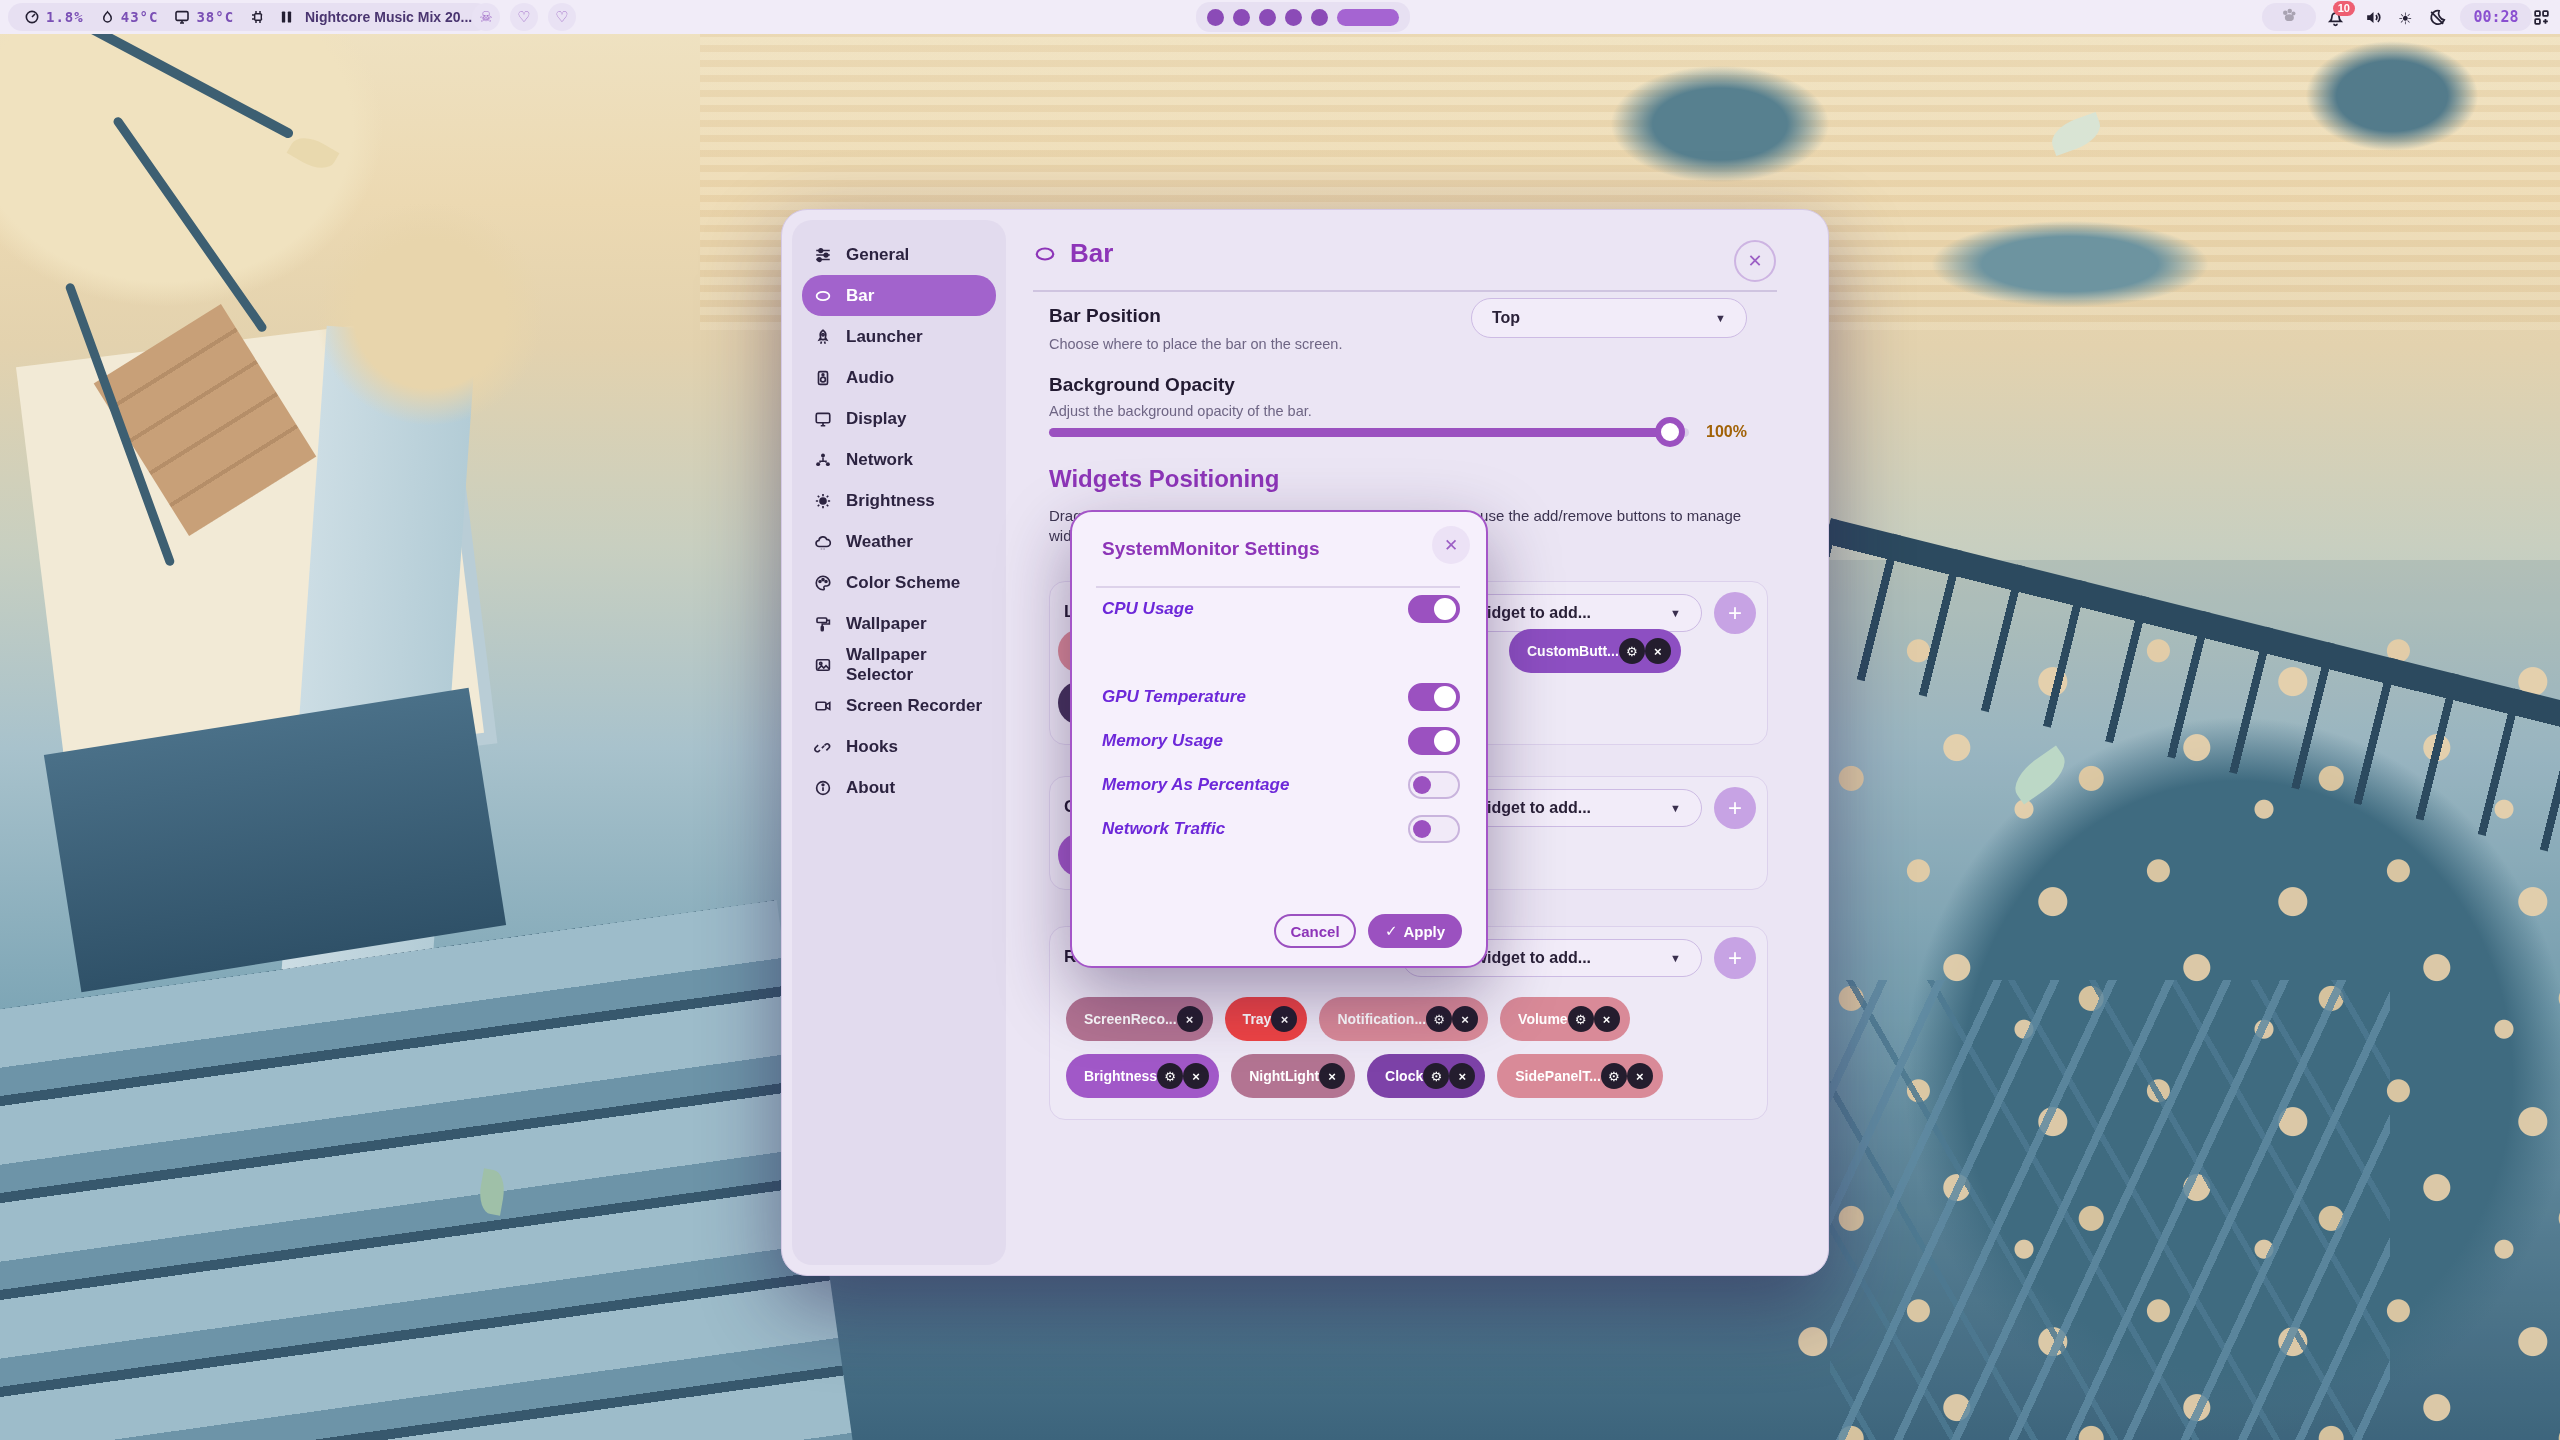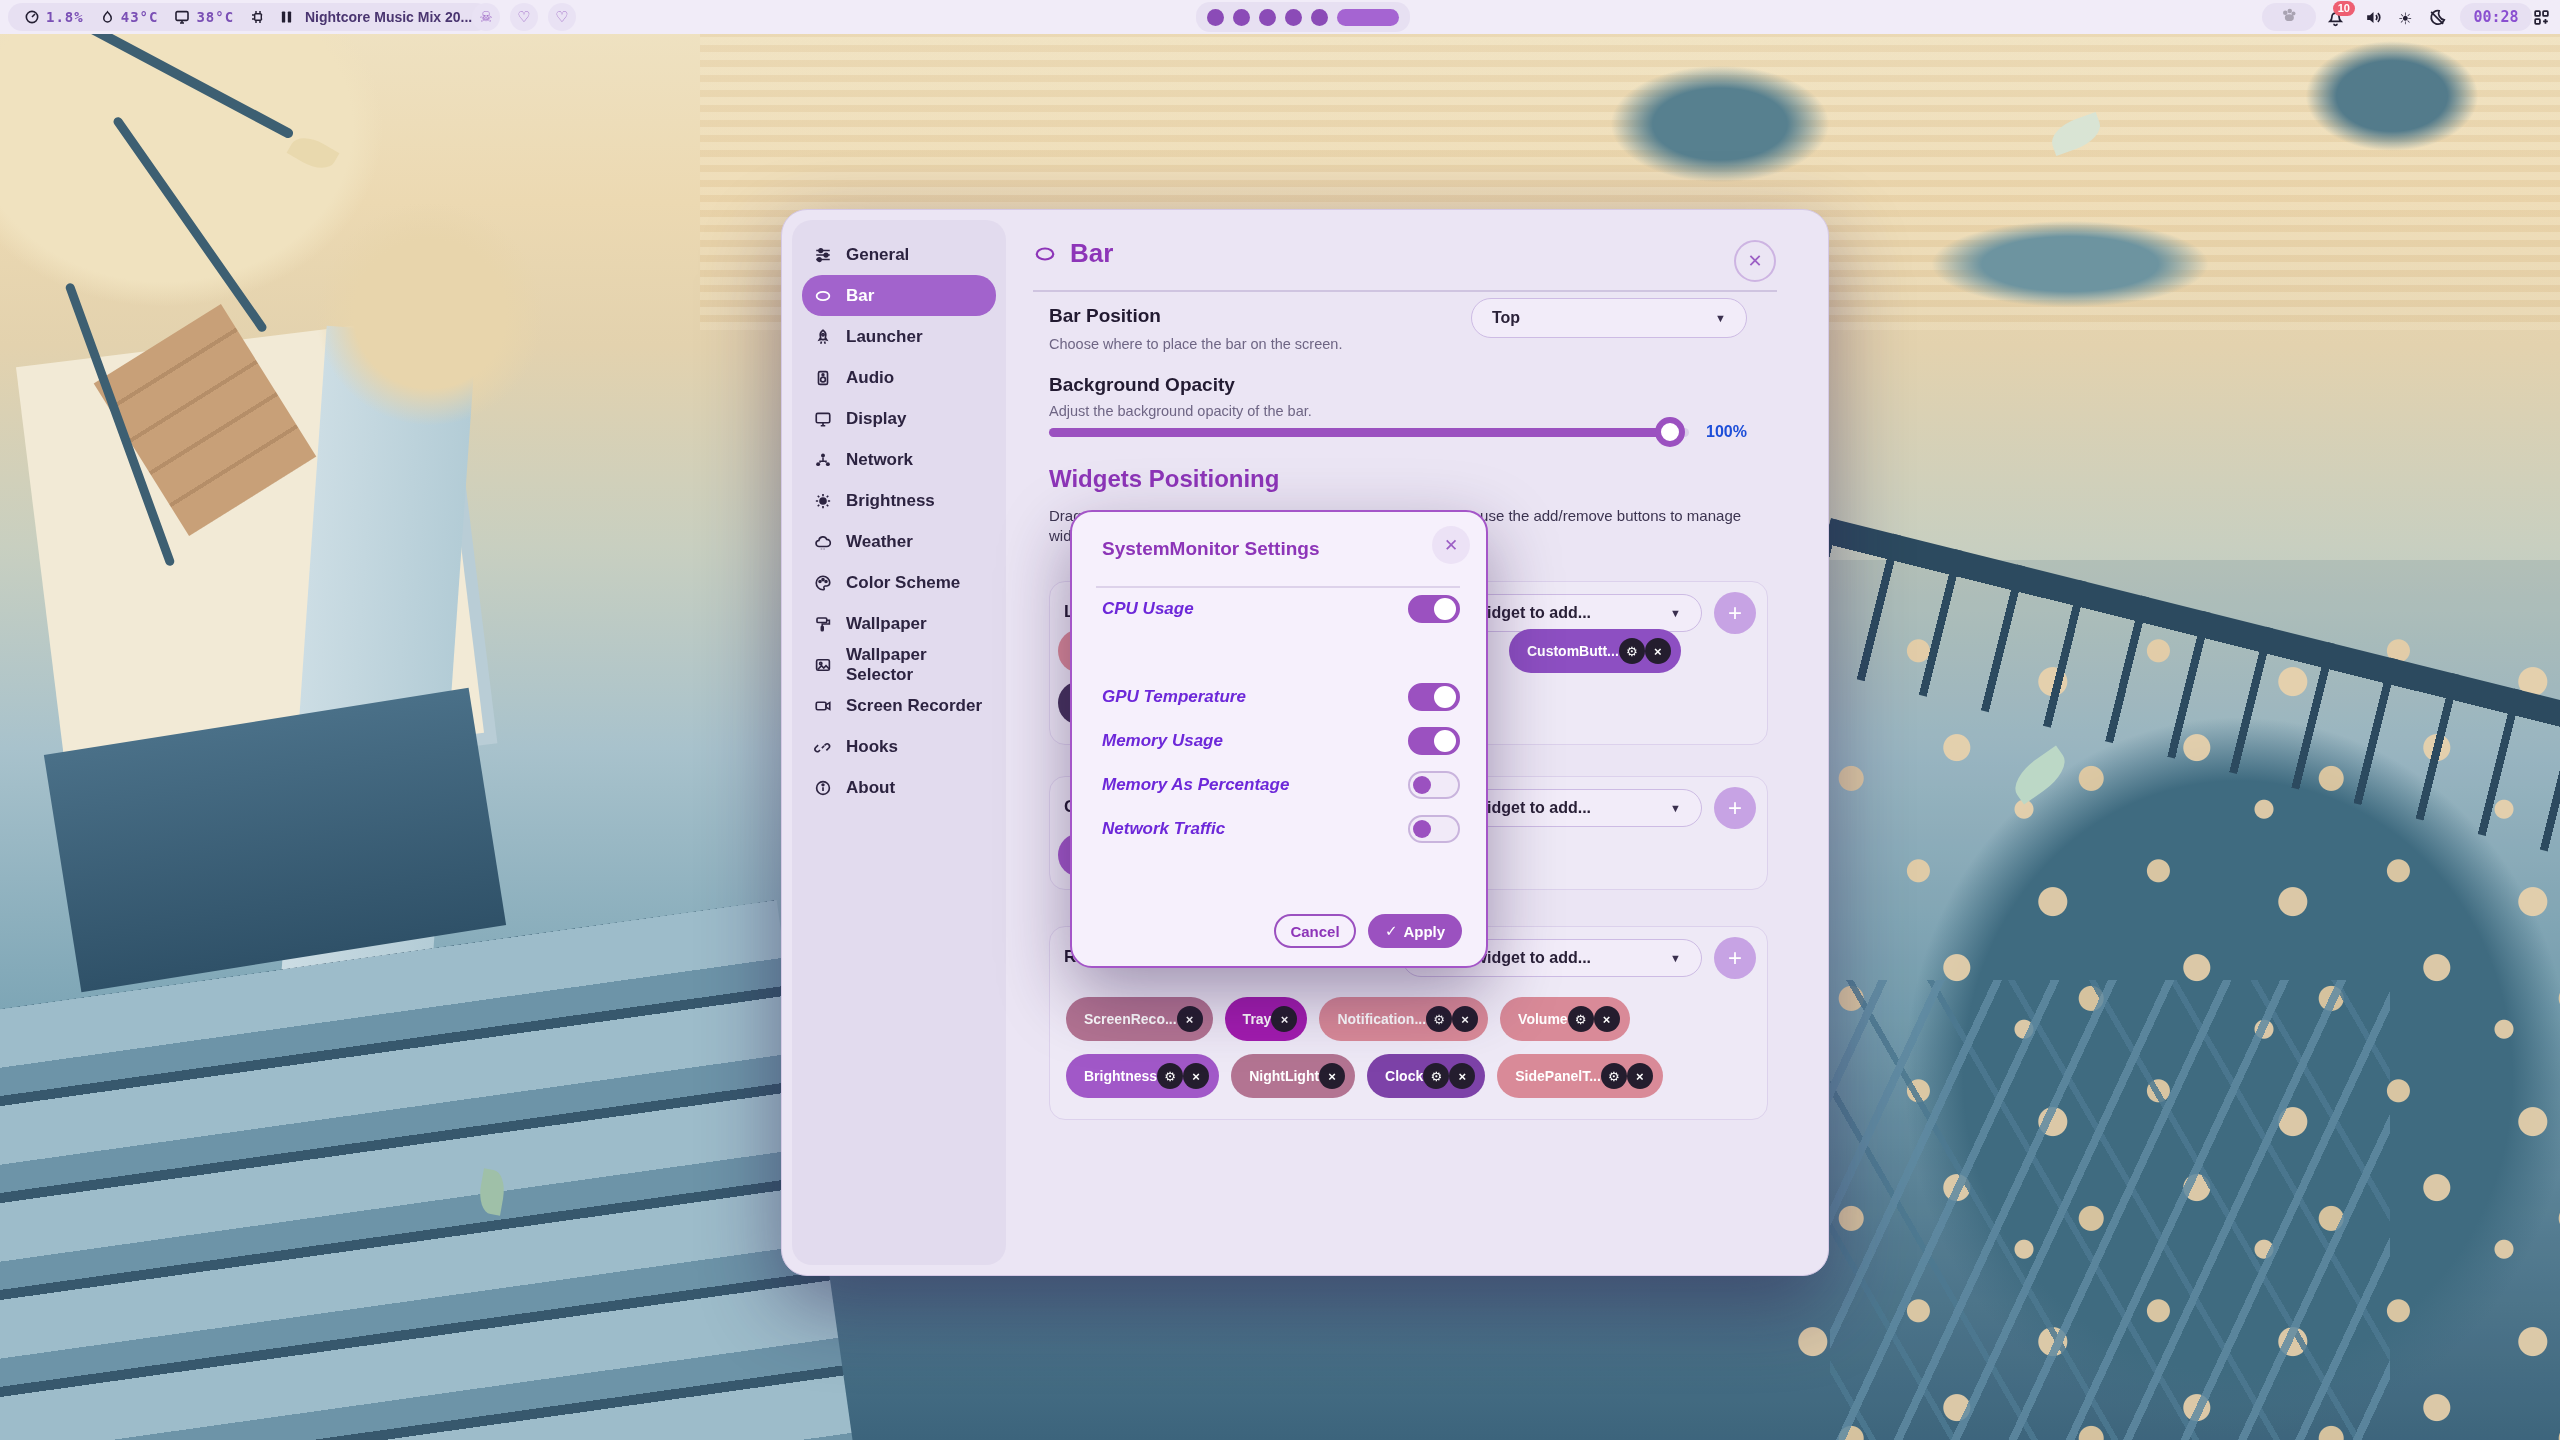--- a/index.html
+++ b/index.html
@@ -400,21 +400,21 @@
     <span>Top</span>
     <span class="chev">▼</span>
   </div>
 
   <div class="abs h-label" style="left:267px;top:164px;">Background Opacity</div>
   <div class="abs h-desc" style="left:267px;top:193px;">Adjust the background opacity of the bar.</div>
   <div class="abs slider-track" style="left:267px;top:218px;width:640px;">
     <div class="slider-fill"></div>
     <div class="slider-knob"></div>
   </div>
-  <div class="abs" style="left:924px;top:213px;font-size:16px;font-weight:bold;color:#1d4ed8;">100%</div>
+  <div class="abs" style="left:924px;top:213px;font-size:16px;font-weight:bold;color:#a16207;">100%</div>
 
   <div class="abs purple-title" style="left:267px;top:255px;">Widgets Positioning</div>
   <div class="abs h-desc" style="left:267px;top:296px;width:714px;font-size:15px;line-height:20px;color:#3c3450;">Drag and drop widgets to reposition them within each section, or use the add/remove buttons to manage widgets.</div>
 
   <div class="abs group" style="left:267px;top:371px;width:717px;height:162px;">
     <div class="group-label">Left Widgets</div>
     <div class="dropdown">
       <span>Select widget to add...</span>
       <span class="chev">▼</span>
       </div>
@@ -444,21 +444,21 @@
       <span>Select widget to add...</span>
       <span class="chev">▼</span>
       </div>
     <div class="add-btn">+</div>
 
     <div class="chip-row" style="top:70px;">
       <div class="chip" style="background: rgb(179, 116, 146);">
         <span>ScreenReco...</span>
         <span class="chip-btn">×</span>
         </div>
-      <div class="chip" style="background: #a21caf;">
+      <div class="chip" style="background: #ef4444;">
         <span>Tray</span>
         <span class="chip-btn">×</span>
         </div>
       <div class="chip" style="background: rgb(217, 138, 152);">
         <span>Notification...</span>
         <span class="chip-btn">⚙</span>
         <span class="chip-btn">×</span>
         </div>
       <div class="chip" style="background: rgb(217, 138, 152);">
         <span>Volume</span>

